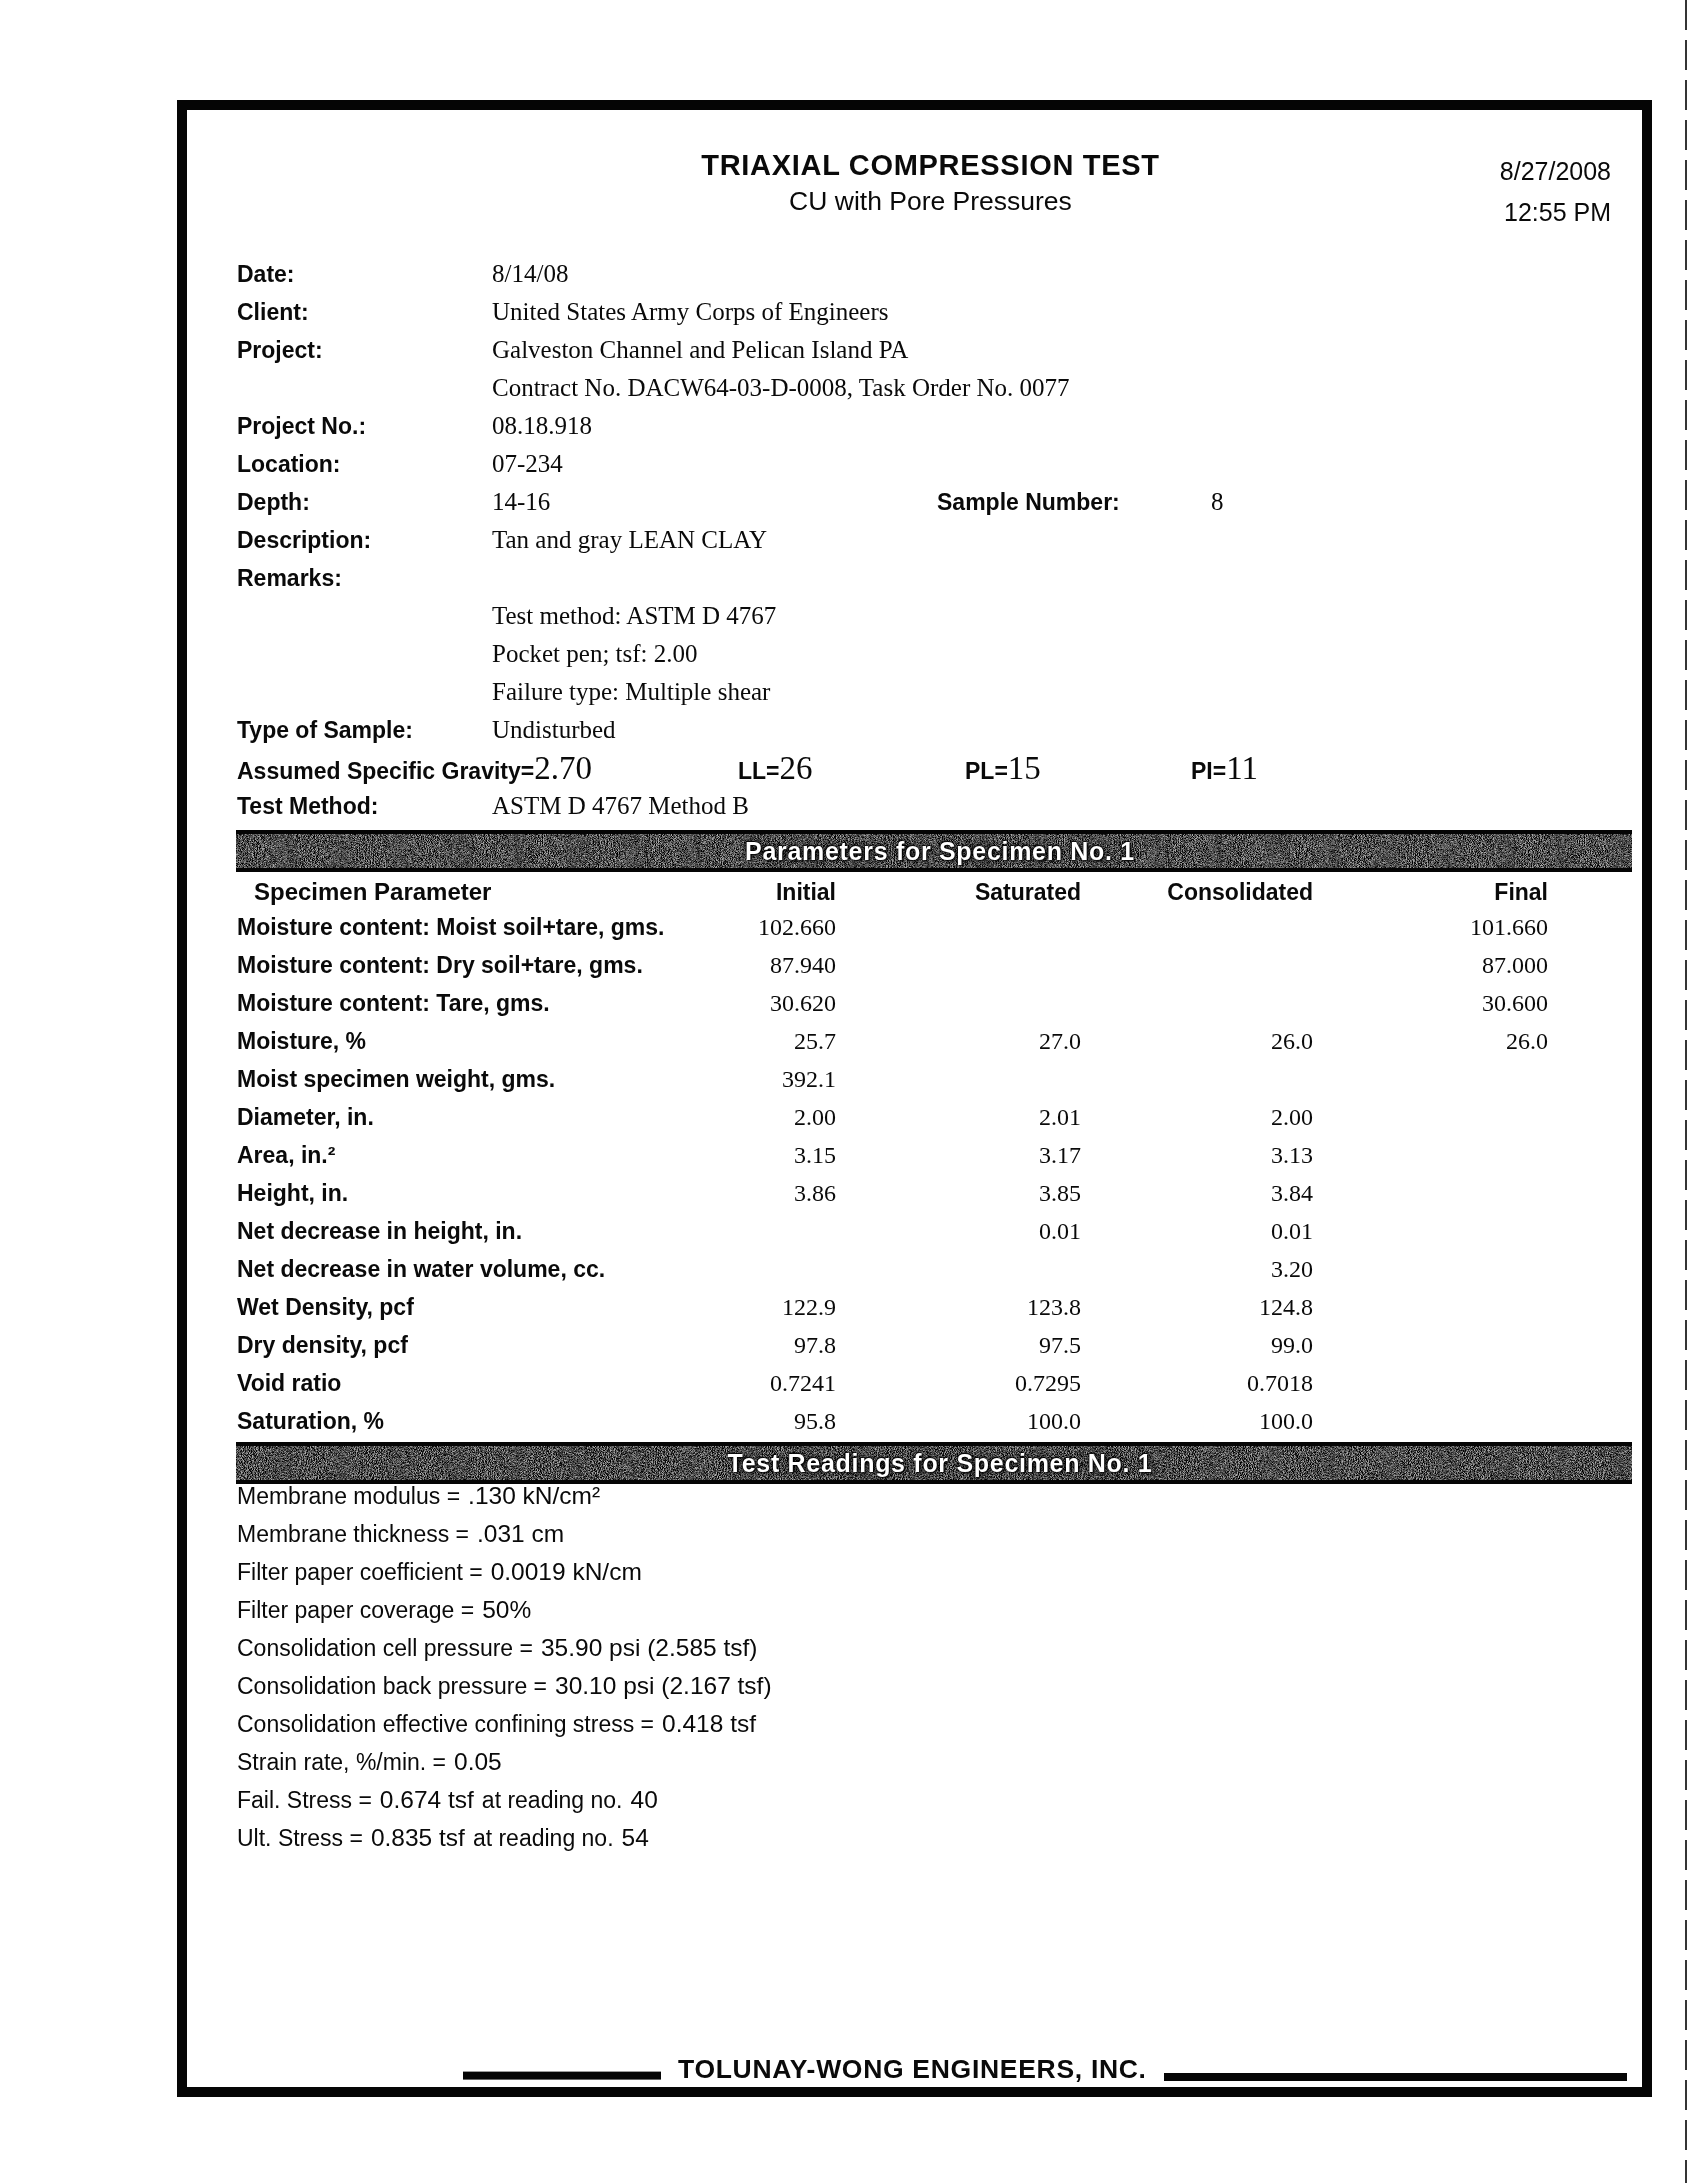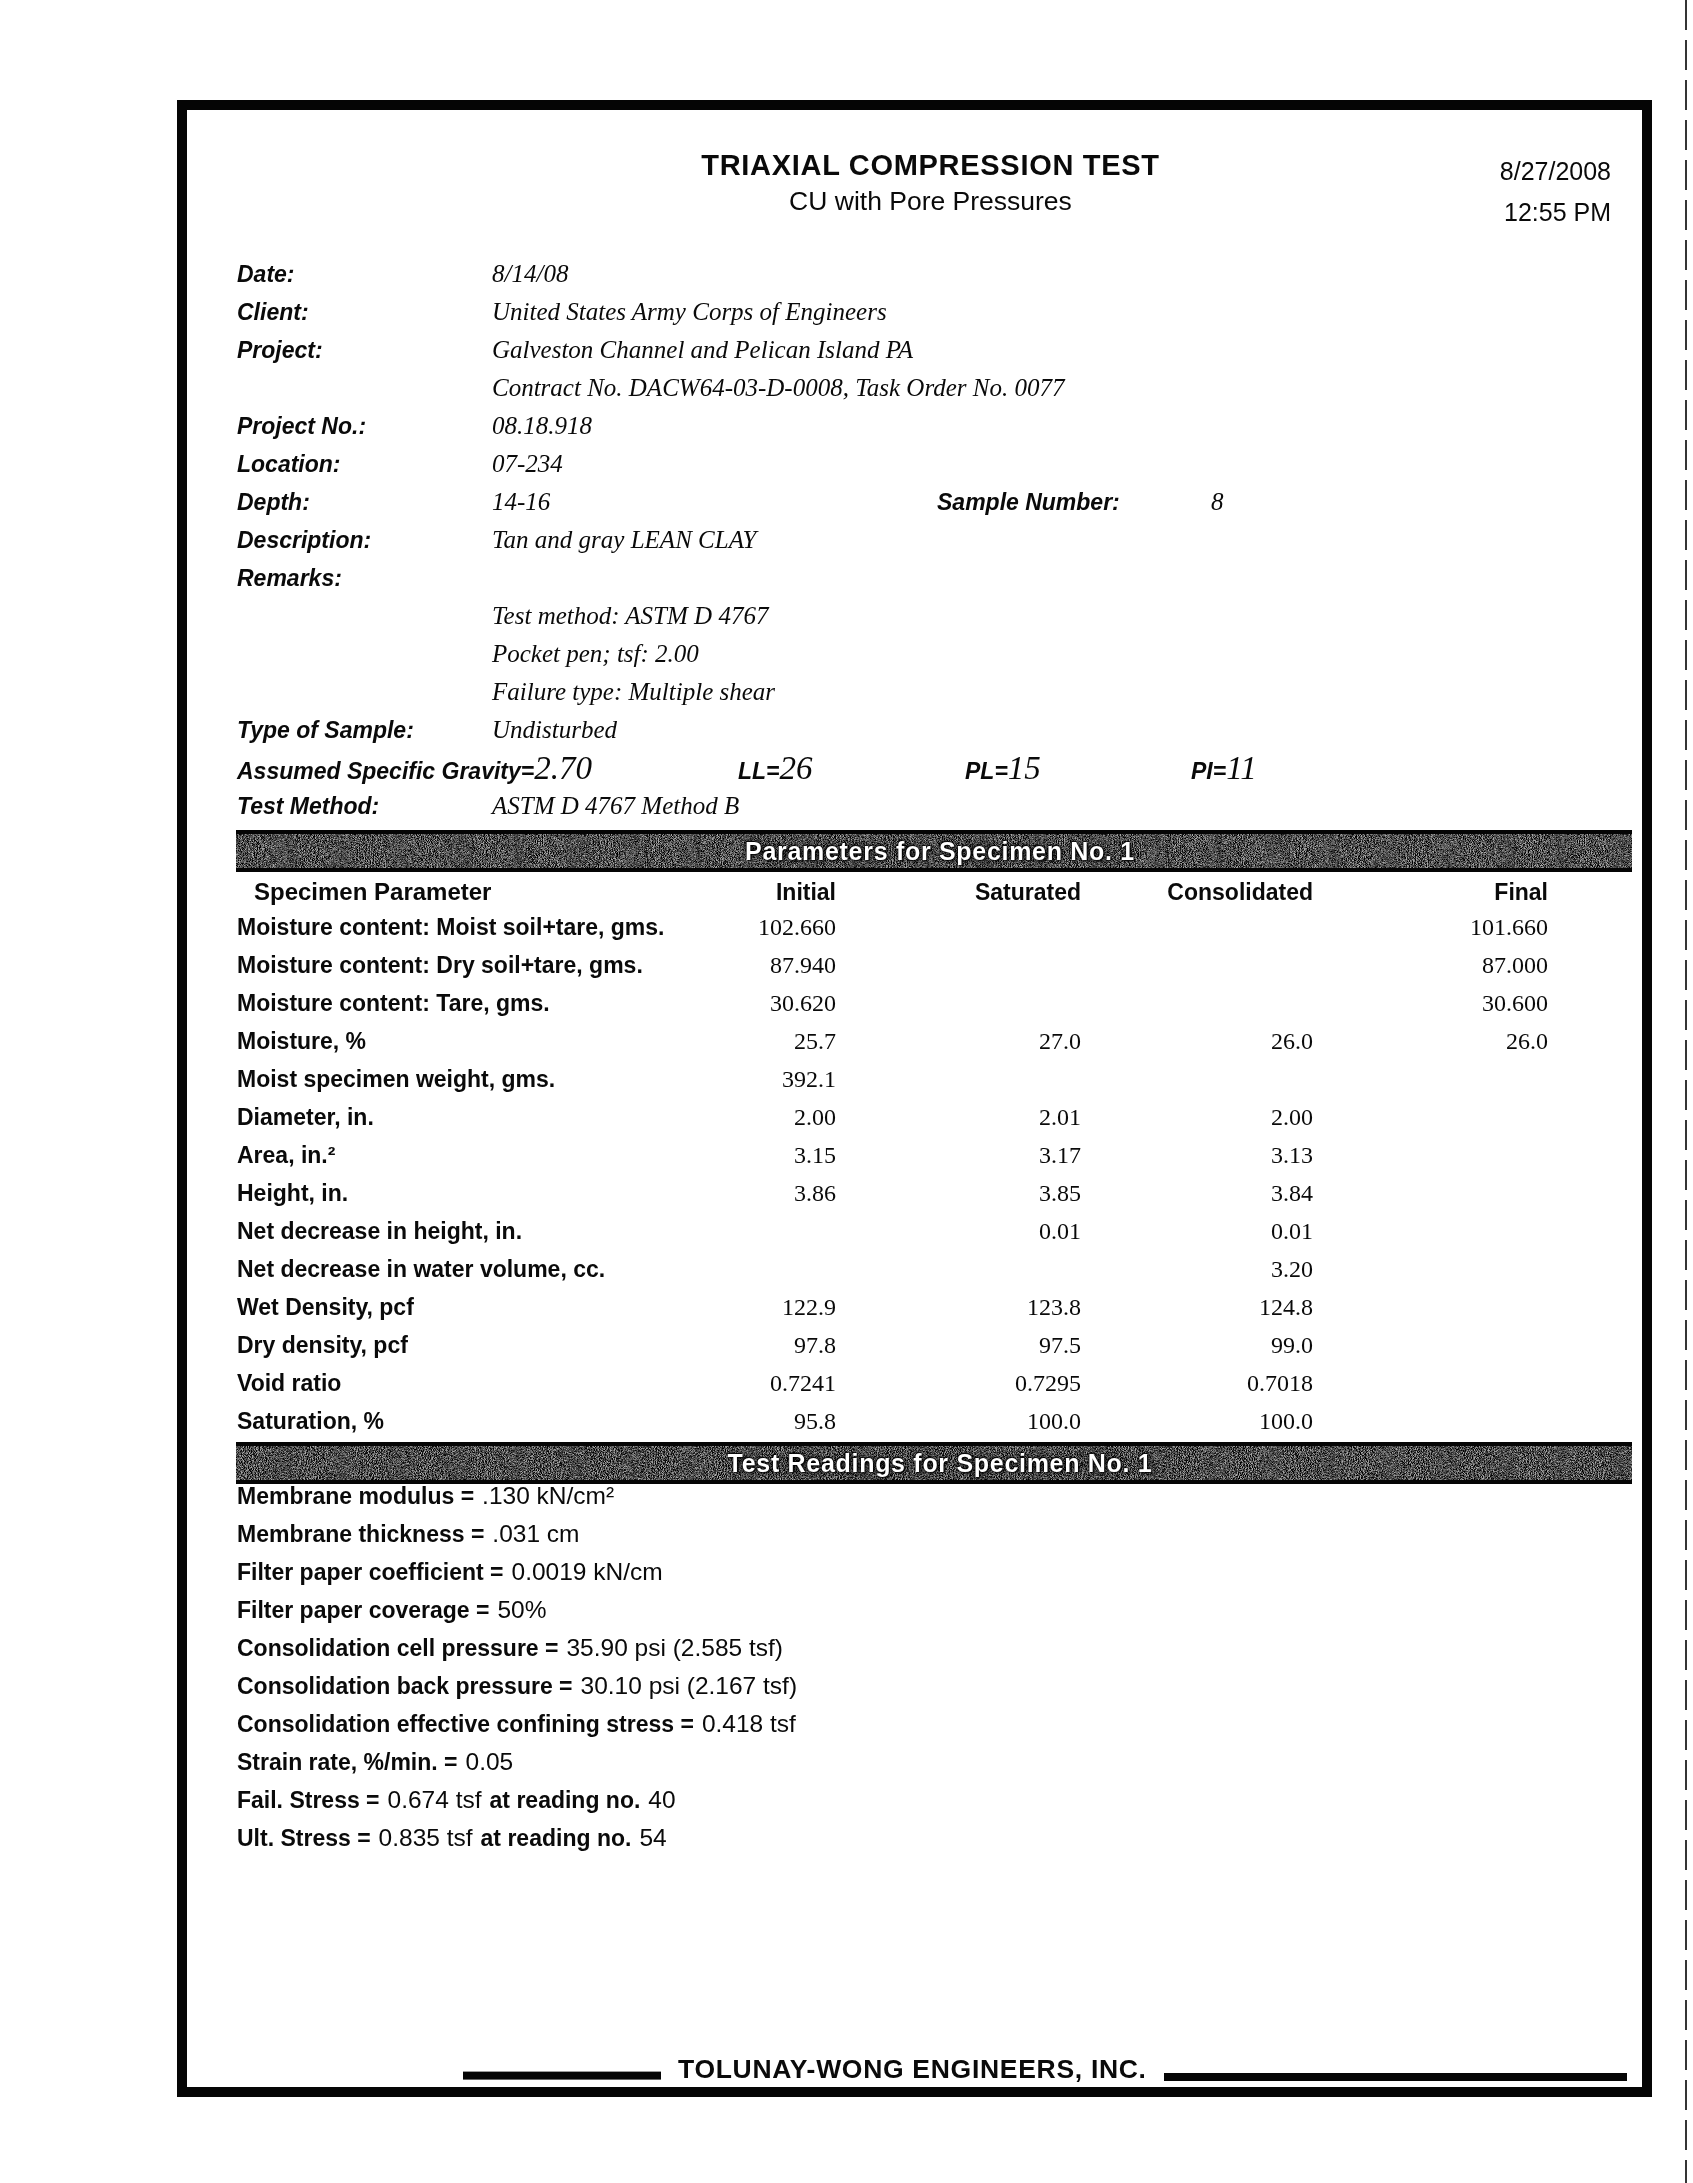--- a/index.html
+++ b/index.html
@@ -17,21 +17,21 @@
     background:repeating-linear-gradient(180deg,#111 0px,#111 30px,transparent 30px,transparent 40px);
     opacity:.85;
   }
   
   .title-block{position:absolute;left:198px;top:147px;width:1465px;text-align:center;}
   .title{font-size:29px;font-weight:700;letter-spacing:0.7px;line-height:36px;}
   .subtitle{font-size:26.5px;font-weight:400;line-height:37px;}
   .datetime{position:absolute;left:1389px;top:151px;width:222px;text-align:right;
     font-size:25px;line-height:41px;font-weight:400;}
   
-  .info{position:absolute;left:237px;top:255px;width:1323px;font-style:italic;}
+  .info{position:absolute;left:237px;top:255px;width:1323px;}
   .irow{position:relative;height:38px;line-height:38px;white-space:nowrap;}
   .ilabel{display:inline-block;width:255px;font-size:23px;font-weight:700;vertical-align:top;}
   .ivalue{font-family:"Liberation Serif",serif;font-size:25px;font-weight:400;}
   .sample-label{position:absolute;left:700px;width:auto;}
   .sample-value{position:absolute;left:974px;}
   .glabel{font-size:23px;font-weight:700;}
   .gvalue{font-family:"Liberation Serif",serif;font-size:33px;}
   .att-ll{position:absolute;left:501px;}
   .att-pl{position:absolute;left:728px;}
   .att-pi{position:absolute;left:954px;}
@@ -55,21 +55,21 @@
   .trow{display:grid;grid-template-columns:437px 162px 245px 232px 235px;height:38px;align-items:center;}
   .trow.thead{height:32px;}
   .tcell{white-space:nowrap;overflow:visible;}
   .tlabel{font-size:23px;font-weight:700;text-align:left;}
   .thead .tlabel{font-size:24px;padding-left:17px;}
   .thval{font-size:23px;font-weight:700;text-align:right;}
   .tval{font-family:"Liberation Serif",serif;font-size:24px;text-align:right;}
   
   .readings{position:absolute;left:237px;top:1477px;width:1323px;}
   .rrow{height:38px;line-height:38px;white-space:nowrap;}
-  .rl{font-size:23px;font-weight:700;margin-right:8px;}
+  .rl{font-size:23px;font-weight:400;margin-right:8px;}
   .rv{font-family:Liberation Sans, sans-serif;font-size:24.5px;margin-right:8px;}
   
   .footer{position:absolute;left:463px;top:2048px;width:1164px;height:42px;
     display:flex;align-items:center;}
   .rule{height:8.6px;background:#050505;}
   .rule-left{flex:0 0 198px;transform:translateY(6.6px);}
   .rule-right{flex:1 1 auto;transform:translateY(8px);}
   .company{font-size:26.5px;font-weight:700;margin:0 17px;letter-spacing:0.7px;white-space:nowrap;}
 </style>
 </head>

